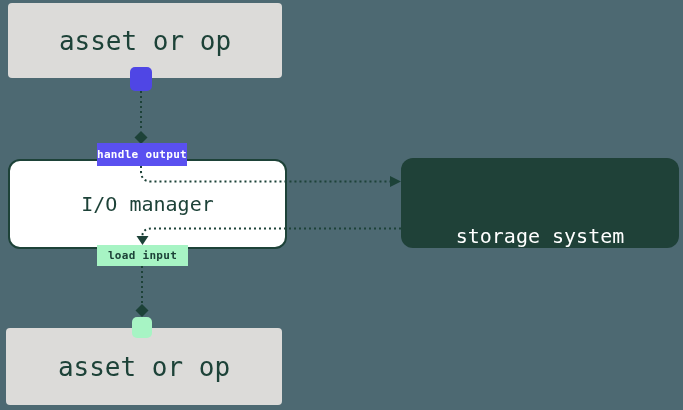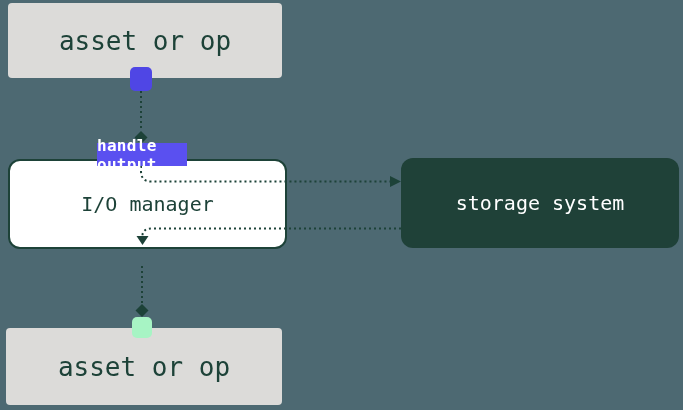--- a/index.html
+++ b/index.html
@@ -40,35 +40,36 @@
     font-size: 20px;
     font-weight: 500;
   }
   .node-storage {
     left: 401px; top: 158px; width: 278px; height: 90px;
     background: var(--storage_green, #1f4138);
     color: var(--text_light, #ffffff);
     border-radius: 12px;
     font-size: 20px;
     font-weight: 500;
+    align-items: flex-end;
   }
   .connectors {
     position: absolute;
     left: 0; top: 0;
     width: 683px;
     height: 410px;
     z-index: 2;
     pointer-events: none;
   }
   .badge {
     position: absolute;
     display: flex;
     align-items: center;
     justify-content: center;
-    font-size: 16px;
+    font-size: 11px;
     font-weight: bold;
     letter-spacing: 0.3px;
     border-radius: 0;
     z-index: 3;
   }
   .badge-handle-output {
     left: 97px; top: 143px; width: 90px; height: 23px;
     background: var(--badge_purple, #5a50f0);
     color: var(--text_light, #ffffff);
   }
@@ -124,17 +125,20 @@
       <polygon points="390,176 401,181.5 390,187"></polygon>
       <polygon points="136.5,236 148.5,236 142.5,245"></polygon>
       <polygon points="142,304 148.5,310.5 142,317 135.5,310.5"></polygon>
     </g>
   </svg>
 
   <div class="badge badge-handle-output">
     <span>handle output</span>
   </div>
 
+  <div class="badge badge-load-input">
+    <span>load input</span>
+  </div>
 
   <div class="port port-output"></div>
   <div class="port port-input"></div>
 
 </div>
 
 </body></html>

